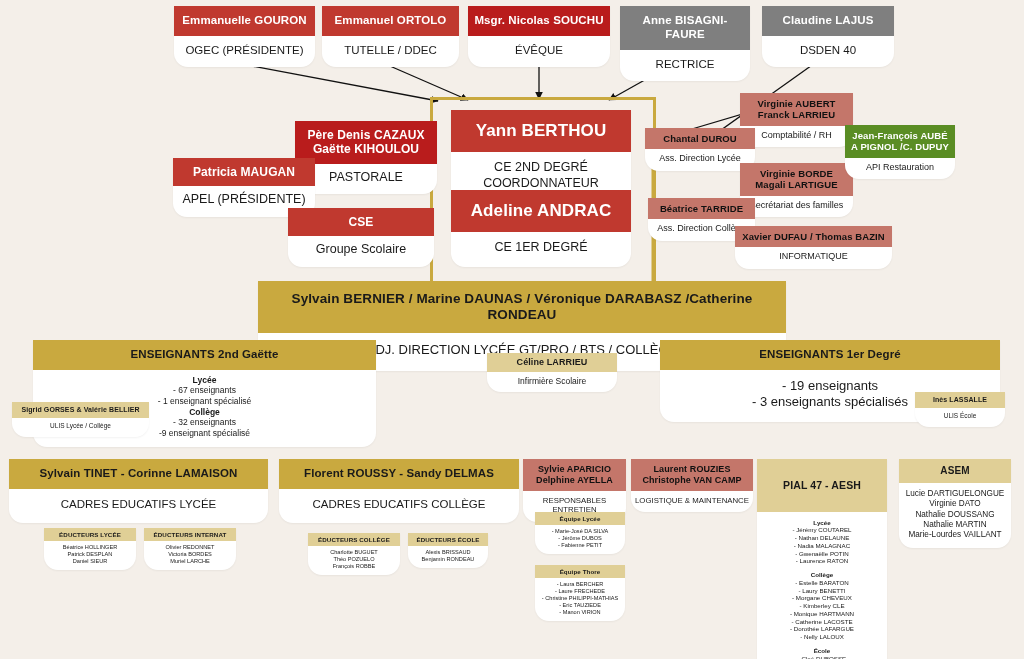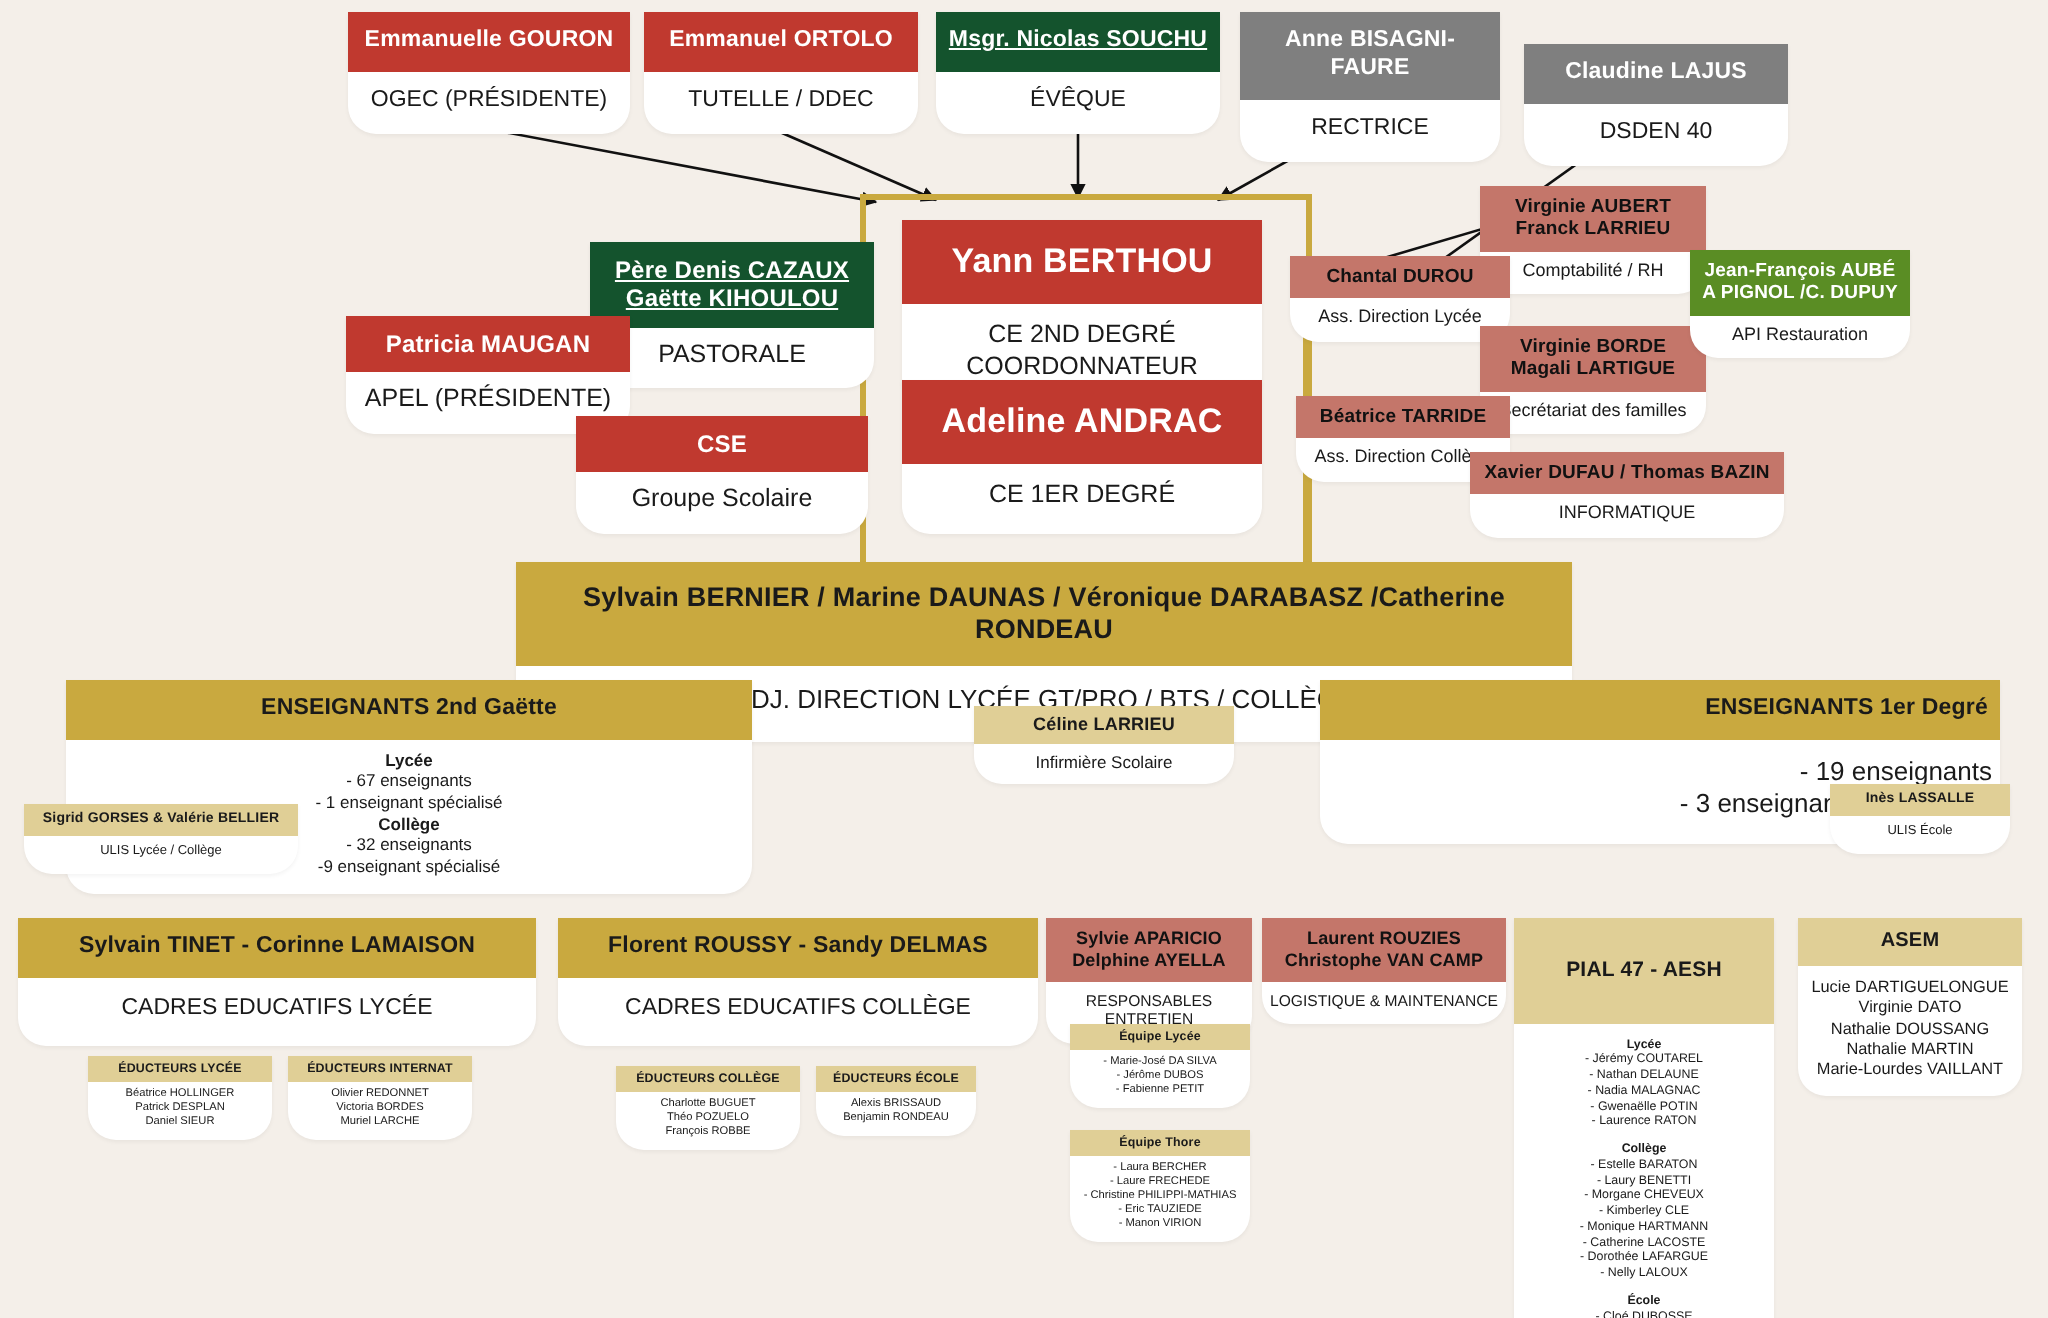--- a/index.html
+++ b/index.html
@@ -27,21 +27,21 @@
   .card > .hd {
     color:#fff; font-weight:bold; line-height:1.2;
     padding:4px 4px; letter-spacing:.1px;
   }
   .card > .bd {
     color:#1a1a1a; padding:5px 4px 7px; line-height:1.25;
   }
 
   
   .c-red    > .hd { background:#c0392f; }
-  .c-dkred  > .hd { background:#14532d;text-decoration:underline; }
+  .c-dkred  > .hd { background:#b91c1c; }
   .c-grey   > .hd { background:#7f7f7f; }
   .c-rose   > .hd { background:#c4766a; color:#111; }
   .c-green  > .hd { background:#5a8d24; }
   .c-gold   > .hd { background:#c9a93f; color:#1a1a1a; }
   .c-lgold  > .hd { background:#e0cf96; color:#1a1a1a; }
 
   
   .s-top    > .hd { font-size:11.5px; padding:8px 6px; }
   .s-top    > .bd { font-size:11.5px; padding:7px 4px 10px; }
 
@@ -126,21 +126,21 @@
     <div class="bd">TUTELLE / DDEC</div>
   </div>
   <div class="card c-dkred s-top" style="left:468px; top:6px; width:142px;">
     <div class="hd">Msgr. Nicolas SOUCHU</div>
     <div class="bd">ÉVÊQUE</div>
   </div>
   <div class="card c-grey s-top" style="left:620px; top:6px; width:130px;">
     <div class="hd">Anne BISAGNI-FAURE</div>
     <div class="bd">RECTRICE</div>
   </div>
-  <div class="card c-grey s-top" style="left:762px; top:22px; width:132px;">
+  <div class="card c-grey s-top" style="left:762px; top:6px; width:132px;">
     <div class="hd">Claudine LAJUS</div>
     <div class="bd">DSDEN 40</div>
   </div>
 
   <div class="card c-dkred s-med" style="left:295px; top:110px; width:142px;margin-top:11px;">
     <div class="hd multi">Père Denis CAZAUX
 Gaëtte KIHOULOU</div>
     <div class="bd">PASTORALE</div>
   </div>
   <div class="card c-red s-med" style="left:173px; top:158px; width:142px;">
@@ -210,21 +210,21 @@
   <div class="card c-lgold s-xs" style="left:12px; top:402px; width:137px; z-index:5;">
     <div class="hd">Sigrid GORSES &amp; Valérie BELLIER</div>
     <div class="bd">ULIS Lycée / Collège</div>
   </div>
 
   <div class="card c-lgold s-xs" style="left:487px; top:353px; width:130px;">
     <div class="hd" style="font-size:9px;">Céline LARRIEU</div>
     <div class="bd" style="font-size:8.5px;">Infirmière Scolaire</div>
   </div>
 
-  <div class="card c-gold s-ens1" style="left:660px; top:340px; width:340px;text-align:right;">
+  <div class="card c-gold s-ens1" style="left:660px; top:340px; width:340px;">
     <div class="hd">ENSEIGNANTS 1er Degré</div>
     <div class="bd">
       <span class="nm">- 19 enseignants</span>
       <span class="nm">- 3 enseignants spécialisés</span>
     </div>
   </div>
 
   <div class="card c-lgold s-xs" style="left:915px; top:392px; width:90px; z-index:5;">
     <div class="hd">Inès LASSALLE</div>
     <div class="bd">ULIS École</div>

